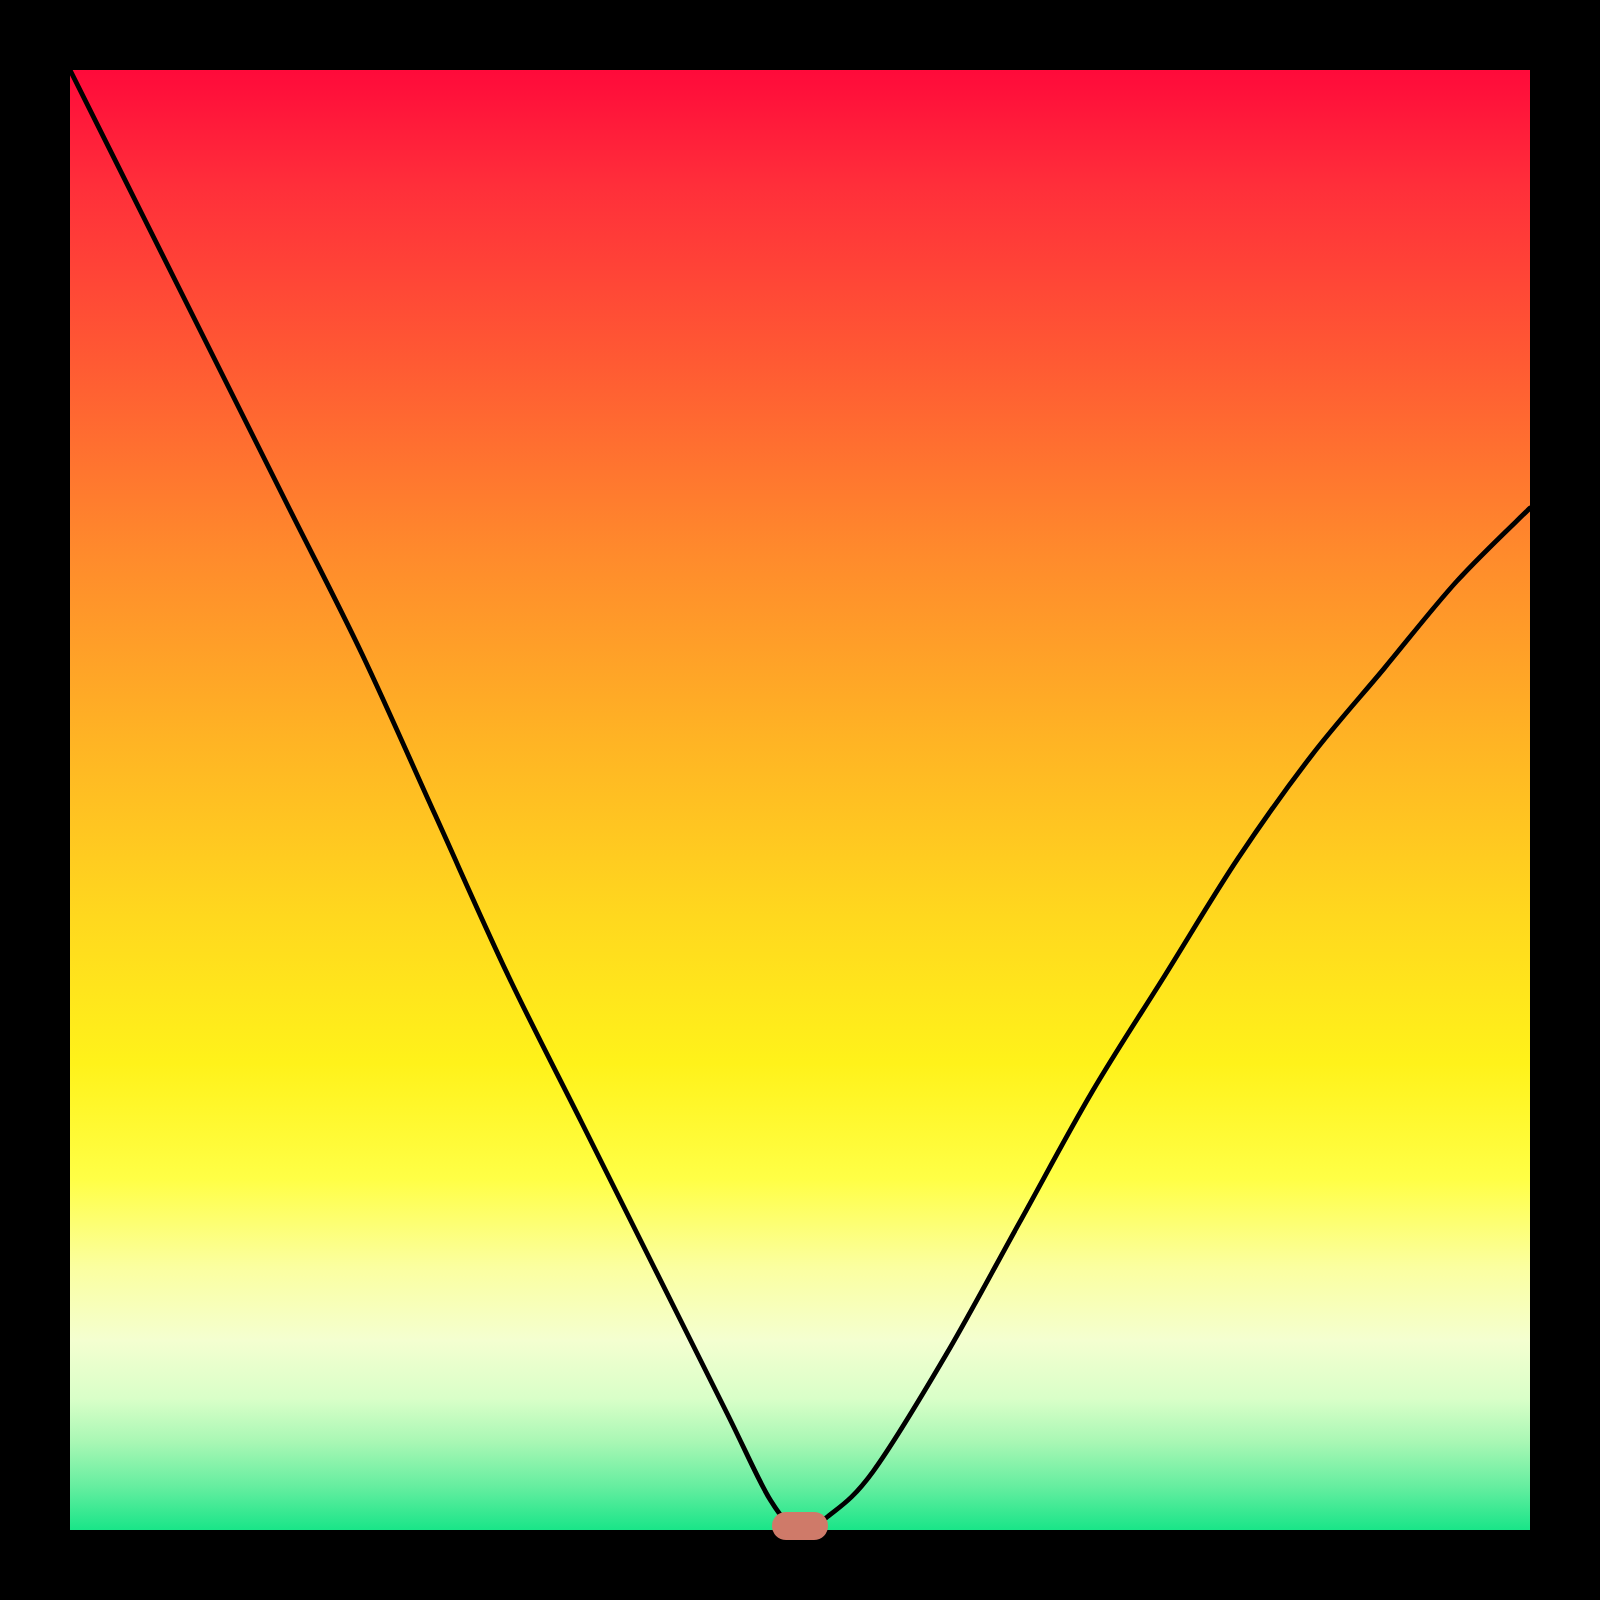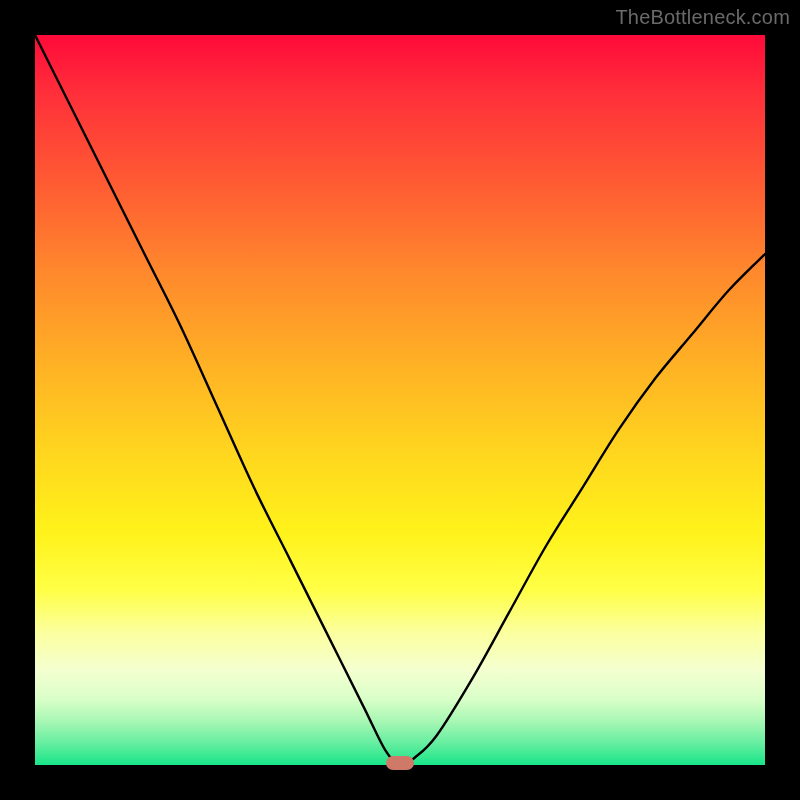--- a/index.html
+++ b/index.html
@@ -75,15 +75,14 @@
   <div class="plot-area">
 
     <svg class="curve" viewBox="0 0 730 730" preserveAspectRatio="none">
       <path id="curve-path" fill="none" stroke="#000" stroke-width="2.4" stroke-linecap="round" stroke-linejoin="round" d="M 0 0 C 6.083333333333333 12.166666666666666, 24.333333333333336 48.66666666666667, 36.5 73 C 48.666666666666664 97.33333333333333, 60.833333333333336 121.66666666666666, 73 146 C 85.16666666666667 170.33333333333334, 97.33333333333333 194.6666666666667, 109.5 219.00000000000006 C 121.66666666666667 243.3333333333334, 133.83333333333334 266.45, 146 292 C 158.16666666666666 317.55, 170.33333333333334 345.53333333333336, 182.5 372.3 C 194.66666666666666 399.06666666666666, 206.83333333333334 427.05, 219 452.6 C 231.16666666666666 478.15000000000003, 243.33333333333331 501.2666666666667, 255.49999999999997 525.6 C 267.66666666666663 549.9333333333334, 279.8333333333333 574.2666666666667, 292 598.6 C 304.1666666666667 622.9333333333334, 318.76666666666665 652.1333333333333, 328.5 671.6 C 338.23333333333335 691.0666666666667, 344.31666666666666 705.6666666666666, 350.4 715.4 C 356.4833333333333 725.1333333333333, 360.1333333333333 728.7833333333333, 365 730 C 369.8666666666667 731.2166666666667, 373.51666666666665 727.5666666666667, 379.6 722.7 C 385.6833333333334 717.8333333333334, 391.7666666666667 714.1833333333333, 401.50000000000006 700.8 C 411.2333333333334 687.4166666666666, 425.83333333333337 663.0833333333333, 438 642.4 C 450.16666666666663 621.7166666666667, 462.33333333333337 598.6, 474.5 576.7 C 486.66666666666663 554.8000000000001, 498.83333333333326 531.6833333333334, 510.99999999999994 511 C 523.1666666666666 490.31666666666666, 535.3333333333334 472.0666666666667, 547.5 452.6 C 559.6666666666666 433.1333333333333, 571.8333333333334 412.45, 584 394.2 C 596.1666666666666 375.95, 608.3333333333334 358.91666666666663, 620.5 343.09999999999997 C 632.6666666666666 327.2833333333333, 644.8333333333334 313.9, 657 299.3 C 669.1666666666666 284.70000000000005, 681.3333333333334 268.8833333333333, 693.5 255.5 C 705.6666666666666 242.11666666666667, 723.9166666666666 225.08333333333337, 730 219.00000000000006"></path>
     </svg>
 
     <div id="marker" class="marker" style="left: 351px; top: 721px; background: rgb(207, 122, 105);"></div>
 
   </div>
 
-  <div class="watermark">TheBottleneck.com</div>
 
 </div>
 
 </body></html>

